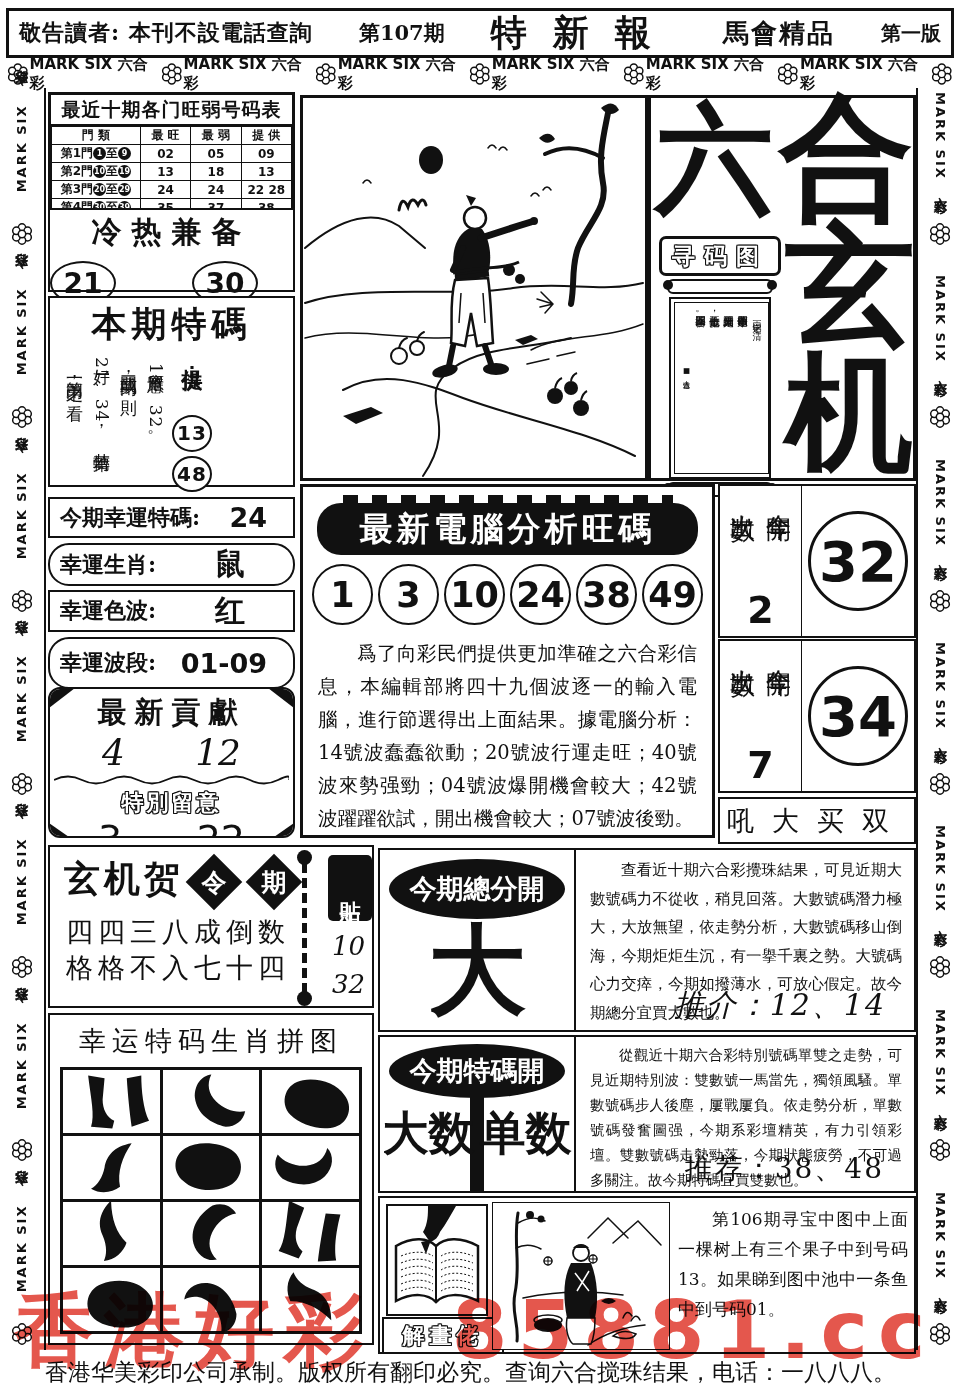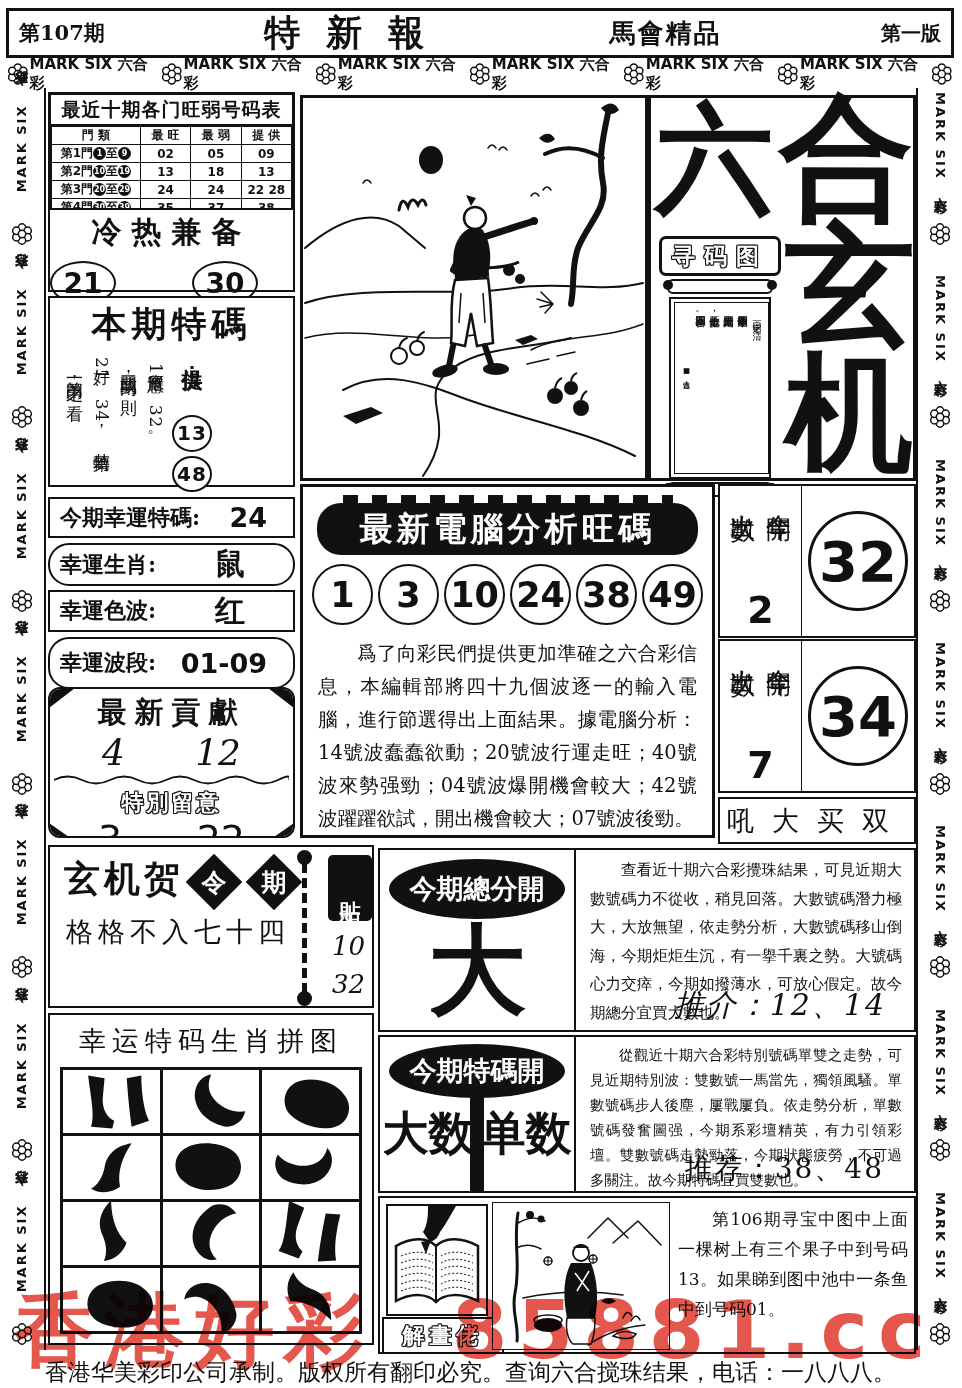--- a/index.html
+++ b/index.html
@@ -192,20 +192,21 @@
     </symbol>
     <symbol id="blob-d" viewBox="0 0 90 64">
       <path fill="#111" d="M60,5 C50,20 45,35 48,50 C40,56 28,58 18,52 C25,48 30,40 32,30 C34,18 42,8 60,5 Z"></path>
     </symbol>
   </defs>
 </svg>
 
 <div class="page">
 
   <div class="masthead">
+    <span class="mh-notice">敬告讀者: 本刊不設電話查詢</span>
     <span class="mh-issue">第107期</span>
     <span class="mh-title">特新報</span>
     <span class="mh-sub">馬會精品</span>
     <span class="mh-ed">第一版</span>
   </div>
 
   <div class="brandbar">
     <svg class="flower">
         <use href="#flw"></use>
       </svg>
@@ -406,20 +407,21 @@
     <div class="myst-titlerow">
       <span class="myst-title">玄机贺</span>
       <span class="dia">
           <span>令</span>
         </span>
       <span class="dia">
           <span>期</span>
         </span>
     </div>
     <div class="myst-poem">
+      <div>四四三八成倒数</div>
       <div>格格不入七十四</div>
     </div>
     <div class="dashline"></div>
     <div class="tip">
         <span>貼士</span>
       </div>
     <span class="myst-num" style="top:84px">10</span>
     <span class="myst-num" style="top:122px">32</span>
   </div>
 

